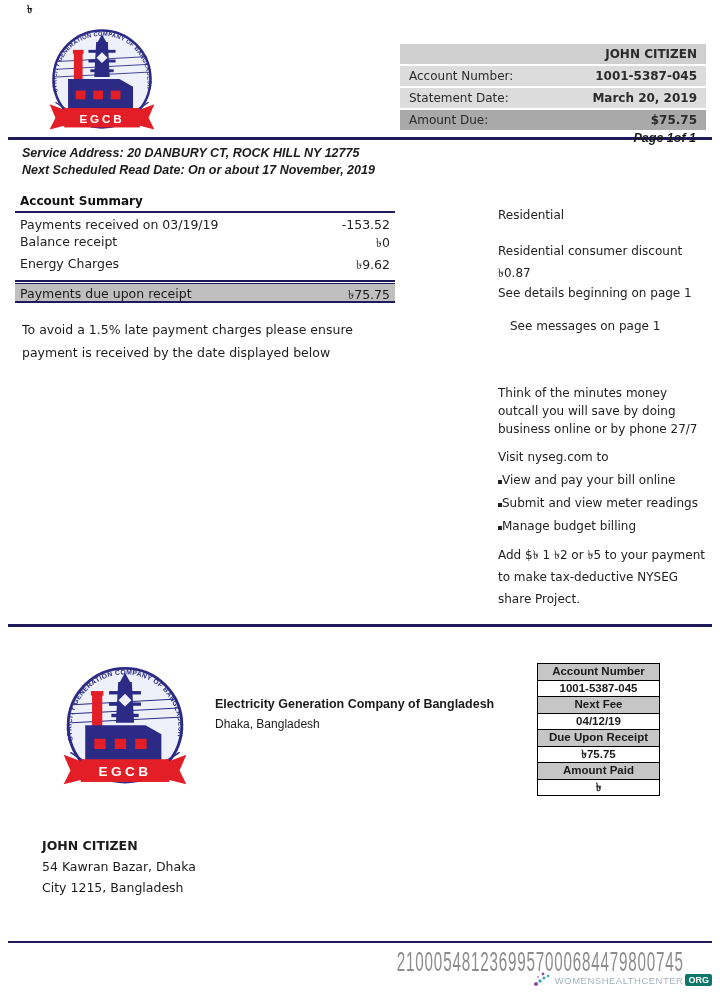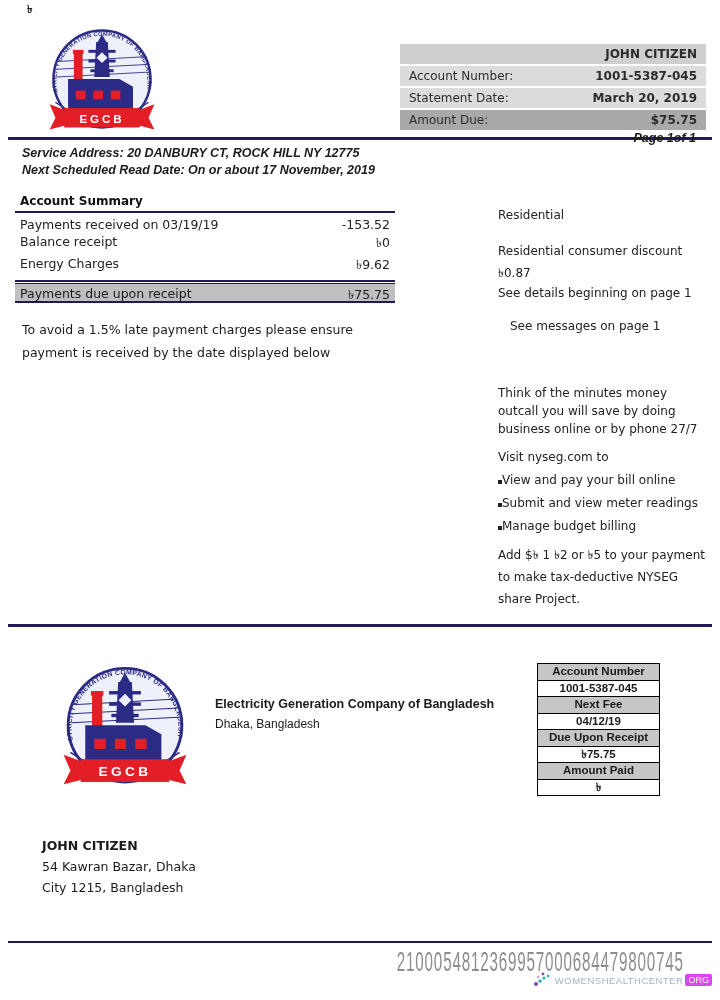--- a/index.html
+++ b/index.html
@@ -79,21 +79,21 @@
   .mail-addr { position:absolute; left:42px; top:835px; font-size:12.5px; line-height:21px; color:#1b1b1b; }
   .mail-addr .nm { font-weight:bold; }
 
   
   .scanline { position:absolute; left:0; right:0; top:946px; text-align:right; }
   .scanline span { display:inline-block; transform:scale(0.8,1.45); transform-origin:center top;
                    font-size:19px; letter-spacing:1px; color:#8c8c8c;
                    font-family:"Liberation Sans", sans-serif; font-weight:normal; }
   .watermark { position:absolute; right:8px; top:972px; display:flex; align-items:center; gap:2px; }
   .wm-text { font-size:9.5px; letter-spacing:0.5px; color:#a3b4c2; font-family:"Liberation Sans", sans-serif; }
-  .wm-tld { font-size:9px; font-weight:normal; color:#fff; background:#d946ef;
+  .wm-tld { font-size:9px; font-weight:bold; color:#fff; background:#0f766e;
             padding:1px 3px; border-radius:2px; font-family:"Liberation Sans", sans-serif; }
 
   
   .ring-text { font-size:6px; font-weight:bold; letter-spacing:0.3px; fill:#2b2b85;
                font-family:"Liberation Sans", sans-serif; }
   .egcb-text { font-size:12px; font-weight:bold; letter-spacing:3px; fill:#ffffff;
                font-family:"Liberation Sans", sans-serif; }
 </style>
 </head>
 <body>

